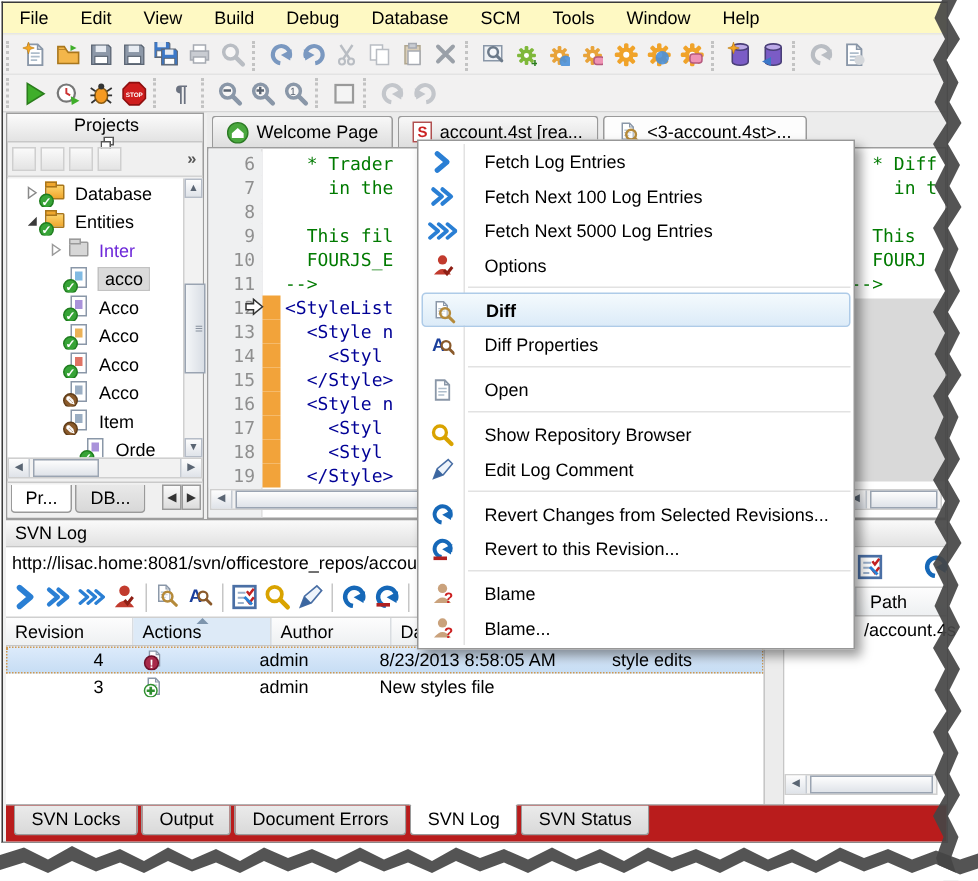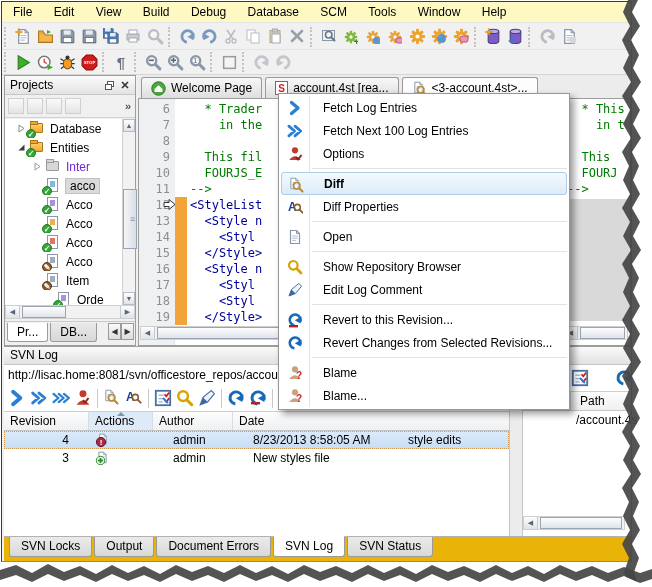--- a/index.html
+++ b/index.html
@@ -18,21 +18,21 @@
   .tb2{top:48px;height:25px;border-bottom:1px solid #d5d5d5;}
   .tgrip{width:6px;height:20px;margin:0 2px;border-left:2px dotted #c3c3c3;}
   .tbi{width:22px;height:22px;display:flex;align-items:center;justify-content:center;flex:0 0 auto;}
   .tbi svg{width:17px;height:17px;}
   .tbi.sm svg{width:14px;height:14px;}
   .gray{color:#b9bdc3;}
   
   .mainrow{position:absolute;top:73px;left:0;right:0;height:271px;}
   
   .projects{position:absolute;left:2px;top:0;width:132px;height:271px;background:#f0f0f0;border:1px solid #9d9d9d;}
-  .phead{height:19px;display:flex;align-items:center;background:linear-gradient(#fbfbfb,#e3e3e3);border-bottom:1px solid #c7c7c7;padding:0 3px 0 5px;}
+  .phead{height:19px;display:flex;align-items:center;background:linear-gradient(#fbfbfb,#e3e3e3);border-bottom:1px solid #c7c7c7;padding:0 3px 0 5px;flex-direction:column;}
   .phead .t{flex:1;}
   .wbtn{width:15px;height:14px;display:flex;align-items:center;justify-content:center;font-size:10px;color:#444;border:1px solid transparent;}
   .ptool{height:23px;display:flex;align-items:center;border-bottom:1px solid #d2d2d2;padding-left:3px;gap:3px;}
   .ptool .pt{width:16px;height:16px;border:1px solid #cfcfcf;background:linear-gradient(#fafafa,#e4e4e4);}
   .ptool .ovf{margin-left:auto;margin-right:4px;color:#555;font-weight:bold;font-size:11px;}
   .ptree{position:absolute;left:0;right:0;top:43px;bottom:40px;background:#fff;overflow:hidden;}
   .prow{height:19px;display:flex;align-items:center;white-space:nowrap;overflow:hidden;padding-right:14px;}
   .exp{width:9px;height:9px;flex:0 0 9px;margin-right:3px;}
   .ticon{position:relative;width:16px;height:15px;flex:0 0 16px;margin-right:5px;}
   .fold{position:absolute;left:1px;top:2px;width:13px;height:10px;background:linear-gradient(#fcd36a,#f0a72e);border:1px solid #a8761c;border-radius:1px;}
@@ -90,40 +90,40 @@
   .dock{position:absolute;left:2px;right:0;top:344px;bottom:0;background:#f0f0f0;border-top:1px solid #9d9d9d;}
   .dtitle{height:18px;line-height:17px;padding-left:6px;background:linear-gradient(#fafafa,#e2e2e2);border-bottom:1px solid #c6c6c6;}
   .dbody{position:absolute;left:0;right:0;top:18px;bottom:25px;background:#fff;}
   .dleft{position:absolute;left:0;top:0;width:505px;bottom:0;}
   .url{height:20px;line-height:20px;padding-left:4px;white-space:nowrap;overflow:hidden;}
   .dtool{height:26px;display:flex;align-items:center;padding-left:2px;}
   .dtool .tbi svg{width:18px;height:18px;}
   .vsep{width:1px;height:19px;background:#c6c6c6;margin:0 3px;}
   .thead{display:flex;height:20px;background:linear-gradient(#fdfdfd,#eef0f2);border-top:1px solid #cfcfcf;border-bottom:1px solid #c6c6c6;}
   .th{padding:0 6px;line-height:19px;border-right:1px solid #d9dde1;position:relative;}
-  .th.c0{width:85px;}.th.c1{width:64px;background:#ddeaf7;}.th.c2{width:80px;}.th.c3{flex:1;border-right:none;}
+  .th.c0{width:85px;}.th.c1{width:92px;background:#ddeaf7;}.th.c2{width:80px;}.th.c3{flex:1;border-right:none;}
   .sortup{position:absolute;left:50%;top:0;margin-left:-4px;width:0;height:0;border-left:4px solid transparent;border-right:4px solid transparent;border-bottom:4px solid #7d95ad;}
   .trow{display:flex;height:18px;align-items:center;}
   .trow.sel{background:linear-gradient(#ddeBFb,#c6ddf4);outline:1px dotted #cf9850;outline-offset:-1px;}
   .td{padding:0 6px;white-space:nowrap;overflow:hidden;}
   .td.c0{width:85px;text-align:right;padding-right:20px;}
   .td.c1{width:78px;display:flex;align-items:center;}
   .td.c2{width:80px;}
   .td.c3{width:155px;}
   .td.c4{flex:1;}
   .td svg{width:14px;height:14px;}
   .dsplit{position:absolute;left:505px;top:0;width:14px;bottom:0;background:#ececec;border-left:1px solid #c6c6c6;border-right:1px solid #c6c6c6;}
   .dright{position:absolute;left:519px;right:0;top:0;bottom:0;background:#fff;}
   .rtool{height:26px;display:flex;align-items:center;padding-left:46px;gap:8px;}
   .rtool .tbi svg{width:18px;height:18px;}
   .rhead{height:20px;line-height:19px;background:linear-gradient(#fdfdfd,#eef0f2);border-top:1px solid #cfcfcf;border-bottom:1px solid #c6c6c6;padding-left:57px;position:relative;}
   .rhead:before{content:"";position:absolute;left:47px;top:0;bottom:0;width:1px;background:#d9dde1;}
   .rrow{height:18px;line-height:18px;padding-left:53px;white-space:nowrap;}
   .rhsb{position:absolute;left:0;right:6px;bottom:6px;}
-  .dtabs{position:absolute;left:0;right:0;bottom:0;height:25px;display:flex;align-items:flex-start;background:#eab308;border-top:1px solid #b2b2b2;padding:0 0 0 5px;gap:2px;}
+  .dtabs{position:absolute;left:0;right:0;bottom:0;height:25px;display:flex;align-items:flex-start;background:#b91c1c;border-top:1px solid #b2b2b2;padding:0 0 0 5px;gap:2px;}
   .dtab{height:20px;line-height:19px;padding:0 11px;border:1px solid #9a9a9a;border-top:none;border-radius:0 0 3px 3px;
         background:linear-gradient(#ebebeb,#d9d9d9);white-space:nowrap;}
   .dtab.on{background:#fff;height:21px;margin-top:-1px;border-top:1px solid #fff;}
   
   .cmenu{position:absolute;left:278px;top:93px;width:292px;background:#fff;border:1px solid #979797;
          box-shadow:4px 4px 7px rgba(0,0,0,.4);padding:2px 0;z-index:60;}
   .cmenu:before{content:"";position:absolute;left:30px;top:2px;bottom:2px;width:1px;background:#e2e2e2;}
   .mi{position:relative;height:23px;display:flex;align-items:center;padding-left:44px;}
   .mi .micon{position:absolute;left:5px;top:3px;width:22px;height:17px;display:flex;align-items:center;justify-content:center;}
   .mi .micon svg{width:16px;height:16px;}
@@ -699,21 +699,21 @@
             </div>
             <div class="hsb lhsb">
               <div class="a">◀</div>
               <div class="t" style="flex:1;margin:0 2px"></div>
             </div>
           </div>
 
           <div class="rpane">
             <div class="lines">
               <div class="cl">
-                  <span class="ct green">  * This</span>
+                  <span class="ct green">  * Diff</span>
                 </div>
               <div class="cl">
                   <span class="ct green">    in t</span>
                 </div>
               <div class="cl">
                   <span class="ct green"></span>
                 </div>
               <div class="cl">
                   <span class="ct green">  This </span>
                 </div>
@@ -898,20 +898,28 @@
       <span>Fetch Log Entries</span>
     </div>
     <div class="mi wide">
       <span class="micon">
           <svg style="color:#2a7fd4" viewBox="0 0 20 16">
             <use href="#s-chev2"></use>
           </svg>
         </span>
       <span>Fetch Next 100 Log Entries</span>
     </div>
+    <div class="mi wide">
+      <span class="micon">
+          <svg style="color:#2a7fd4" viewBox="0 0 24 16">
+            <use href="#s-chev3"></use>
+          </svg>
+        </span>
+      <span>Fetch Next 5000 Log Entries</span>
+    </div>
     <div class="mi">
       <span class="micon">
           <svg viewBox="0 0 16 16">
             <g style="color:#c23b2e">
               <use href="#s-person"></use>
             </g>
             <path d="M9 11 l2 2.5 3.5 -4.5" stroke="#8e1f14" stroke-width="2" fill="none"></path>
           </svg>
         </span>
       <span>Options</span>
@@ -963,32 +971,32 @@
             <use href="#s-pen"></use>
           </svg>
         </span>
       <span>Edit Log Comment</span>
     </div>
     <div class="msep"></div>
     <div class="mi">
       <span class="micon">
           <svg style="color:#1668b8" viewBox="0 0 16 16">
             <use href="#s-curve"></use>
-            <rect x="2" y="13" width="9" height="2.4" fill="#b02020"></rect>
-          </svg>
-        </span>
-      <span>Revert to this Revision...</span>
+          </svg>
+        </span>
+      <span>Revert Changes from Selected Revisions...</span>
     </div>
     <div class="mi">
       <span class="micon">
           <svg style="color:#1668b8" viewBox="0 0 16 16">
             <use href="#s-curve"></use>
-          </svg>
-        </span>
-      <span>Revert Changes from Selected Revisions...</span>
+            <rect x="2" y="13" width="9" height="2.4" fill="#b02020"></rect>
+          </svg>
+        </span>
+      <span>Revert to this Revision...</span>
     </div>
     <div class="msep"></div>
     <div class="mi">
       <span class="micon">
           <svg viewBox="0 0 16 16">
             <g style="color:#caa27c">
               <use href="#s-person"></use>
             </g>
             <text x="9" y="14" font-size="10" font-weight="bold" fill="#c22">?</text>
           </svg>

